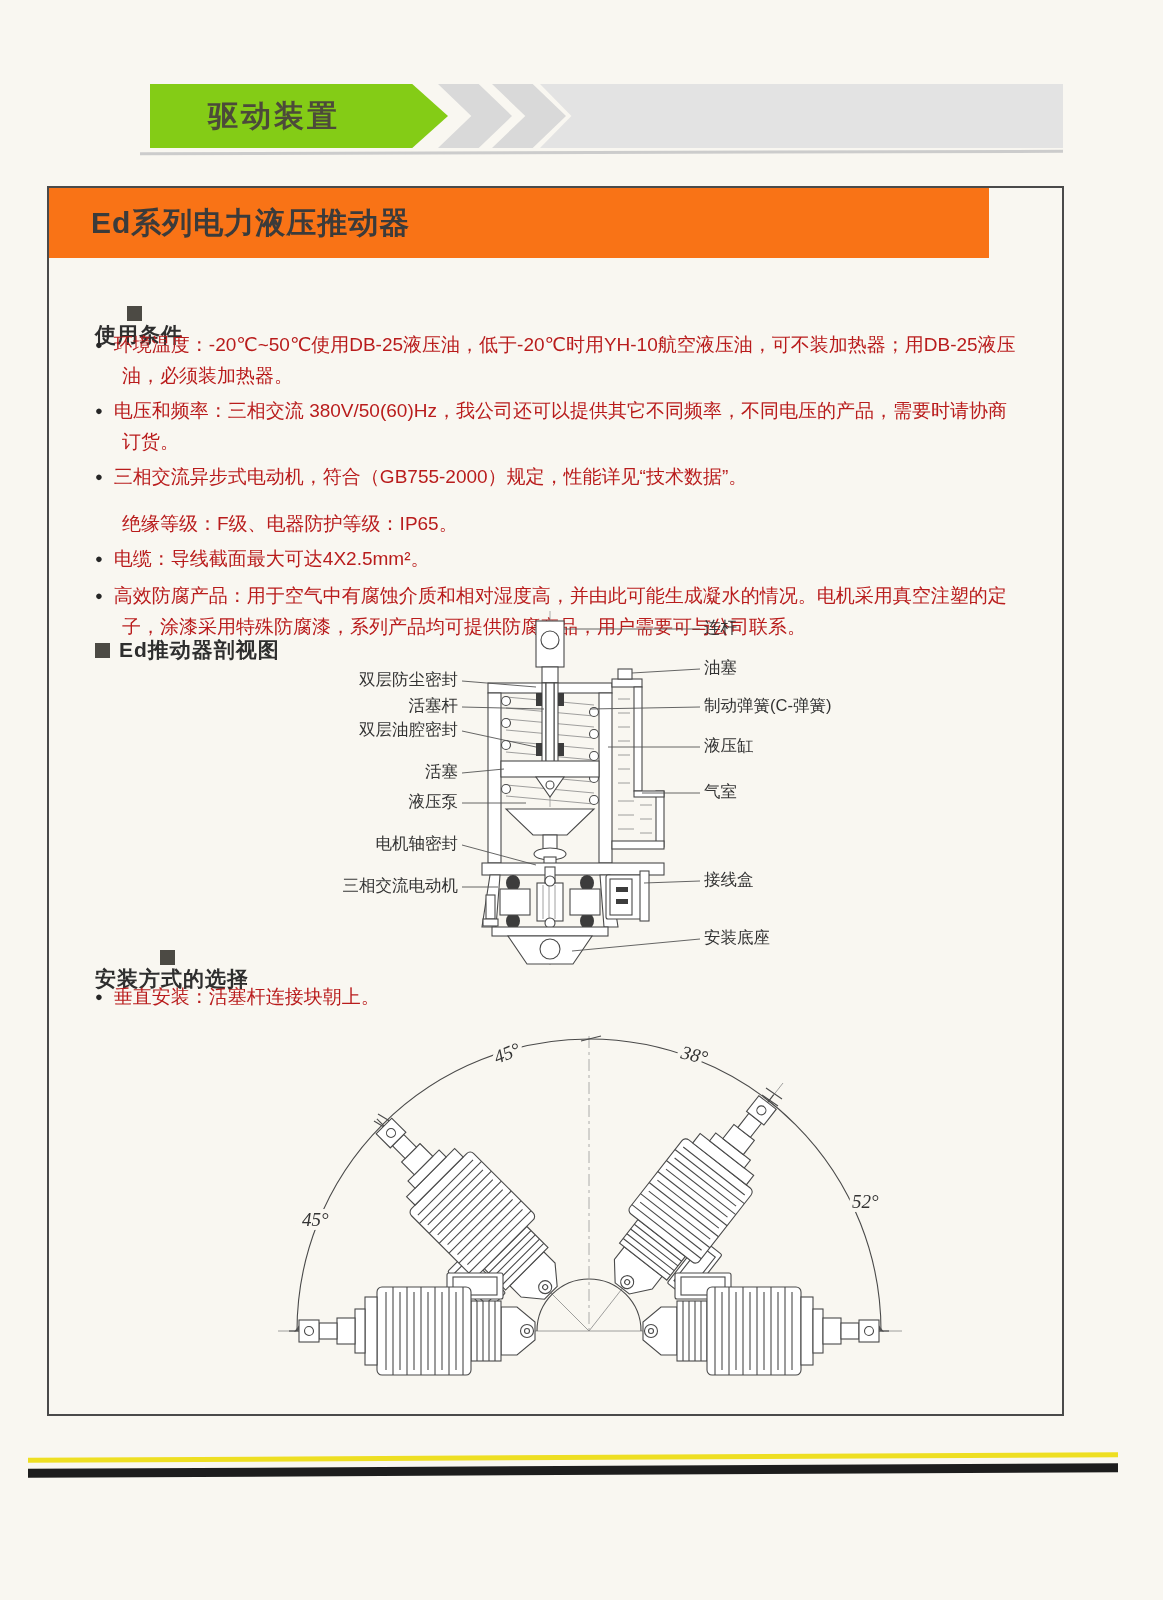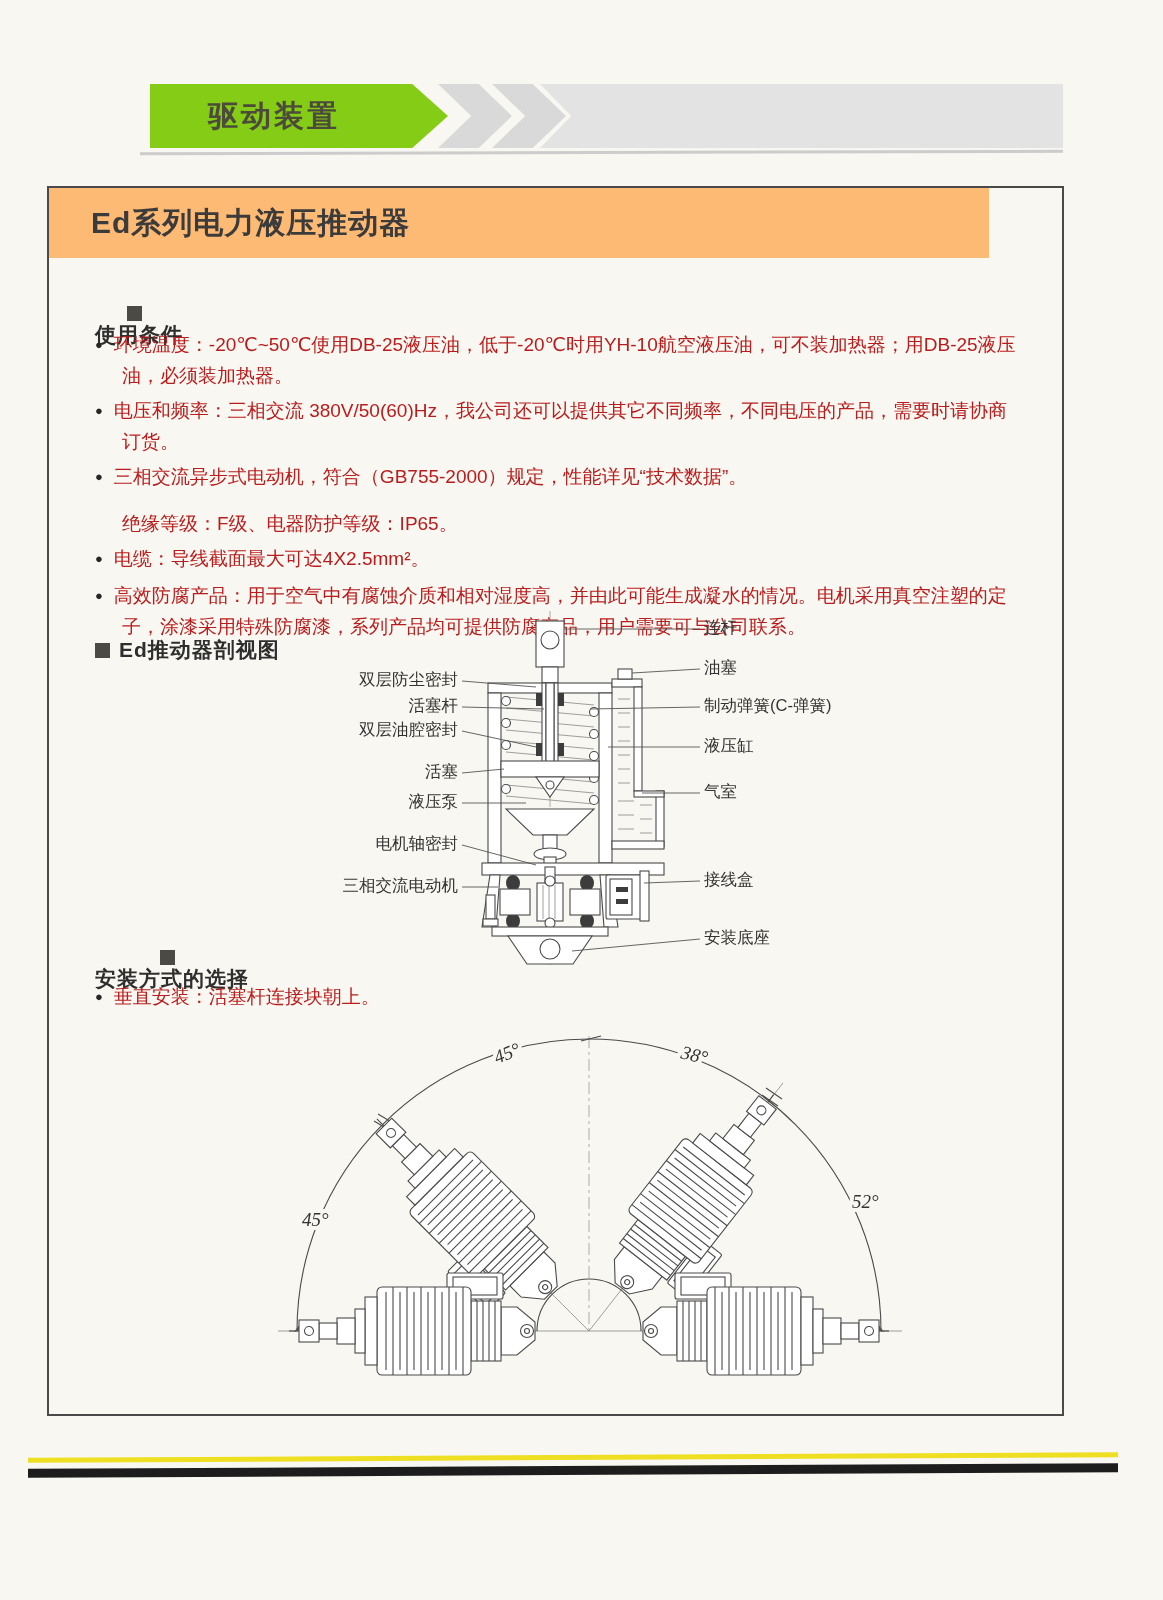--- a/index.html
+++ b/index.html
@@ -16,21 +16,21 @@
   .chev{top:84px;width:74px;height:64px;background:#d9d9d9;
     clip-path:polygon(0 0,55% 0,100% 50%,55% 100%,0 100%,45% 50%);}
   .chev1{left:438px;} .chev2{left:492px;}
   .pennant{left:150px;top:84px;width:298px;height:64px;background:#84cc16;
     clip-path:polygon(0 0,88% 0,100% 50%,88% 100%,0 100%);
     display:flex;align-items:center;}
   .pennant span{margin-left:58px;font-size:30px;font-weight:bold;color:#4c4a3a;letter-spacing:3px;}
   .hdr-rule{left:140px;top:151px;width:923px;height:3px;background:#cccccc;transform:rotate(-0.15deg);}
   
   .box{left:47px;top:186px;width:1013px;height:1226px;border:2px solid #4a4a4a;background:transparent;}
-  .titleband{left:49px;top:188px;width:940px;height:70px;background:#fdba74;display:flex;align-items:center;}
+  .titleband{left:49px;top:188px;width:940px;height:70px;background:#f97316;display:flex;align-items:center;}
   .titleband h1{margin:0 0 0 42px;font-size:30px;font-weight:bold;color:#3b3b3b;letter-spacing:1px;}
   
   .h2{display:flex;align-items:center;font-size:21px;font-weight:bold;color:#2e2e2e;letter-spacing:1px;}
   .sq{display:inline-block;width:15px;height:15px;background:#4c4a44;margin-right:9px;flex:none;}
   
   .bullets{left:95px;top:330px;width:928px;font-size:19px;line-height:29px;color:#b91c1c;}
   .bullets p{margin:0 0 6px 0;padding-left:27px;text-indent:-27px;}
   .bullets p::before{content:"●";font-size:13px;margin-right:11px;position:relative;top:-2px;color:#262626;}
   .bullets .sub{padding-left:27px;margin:16px 0 6px 0;}
   .ibullets{left:95px;top:980px;width:700px;font-size:19px;line-height:33px;color:#b91c1c;}

